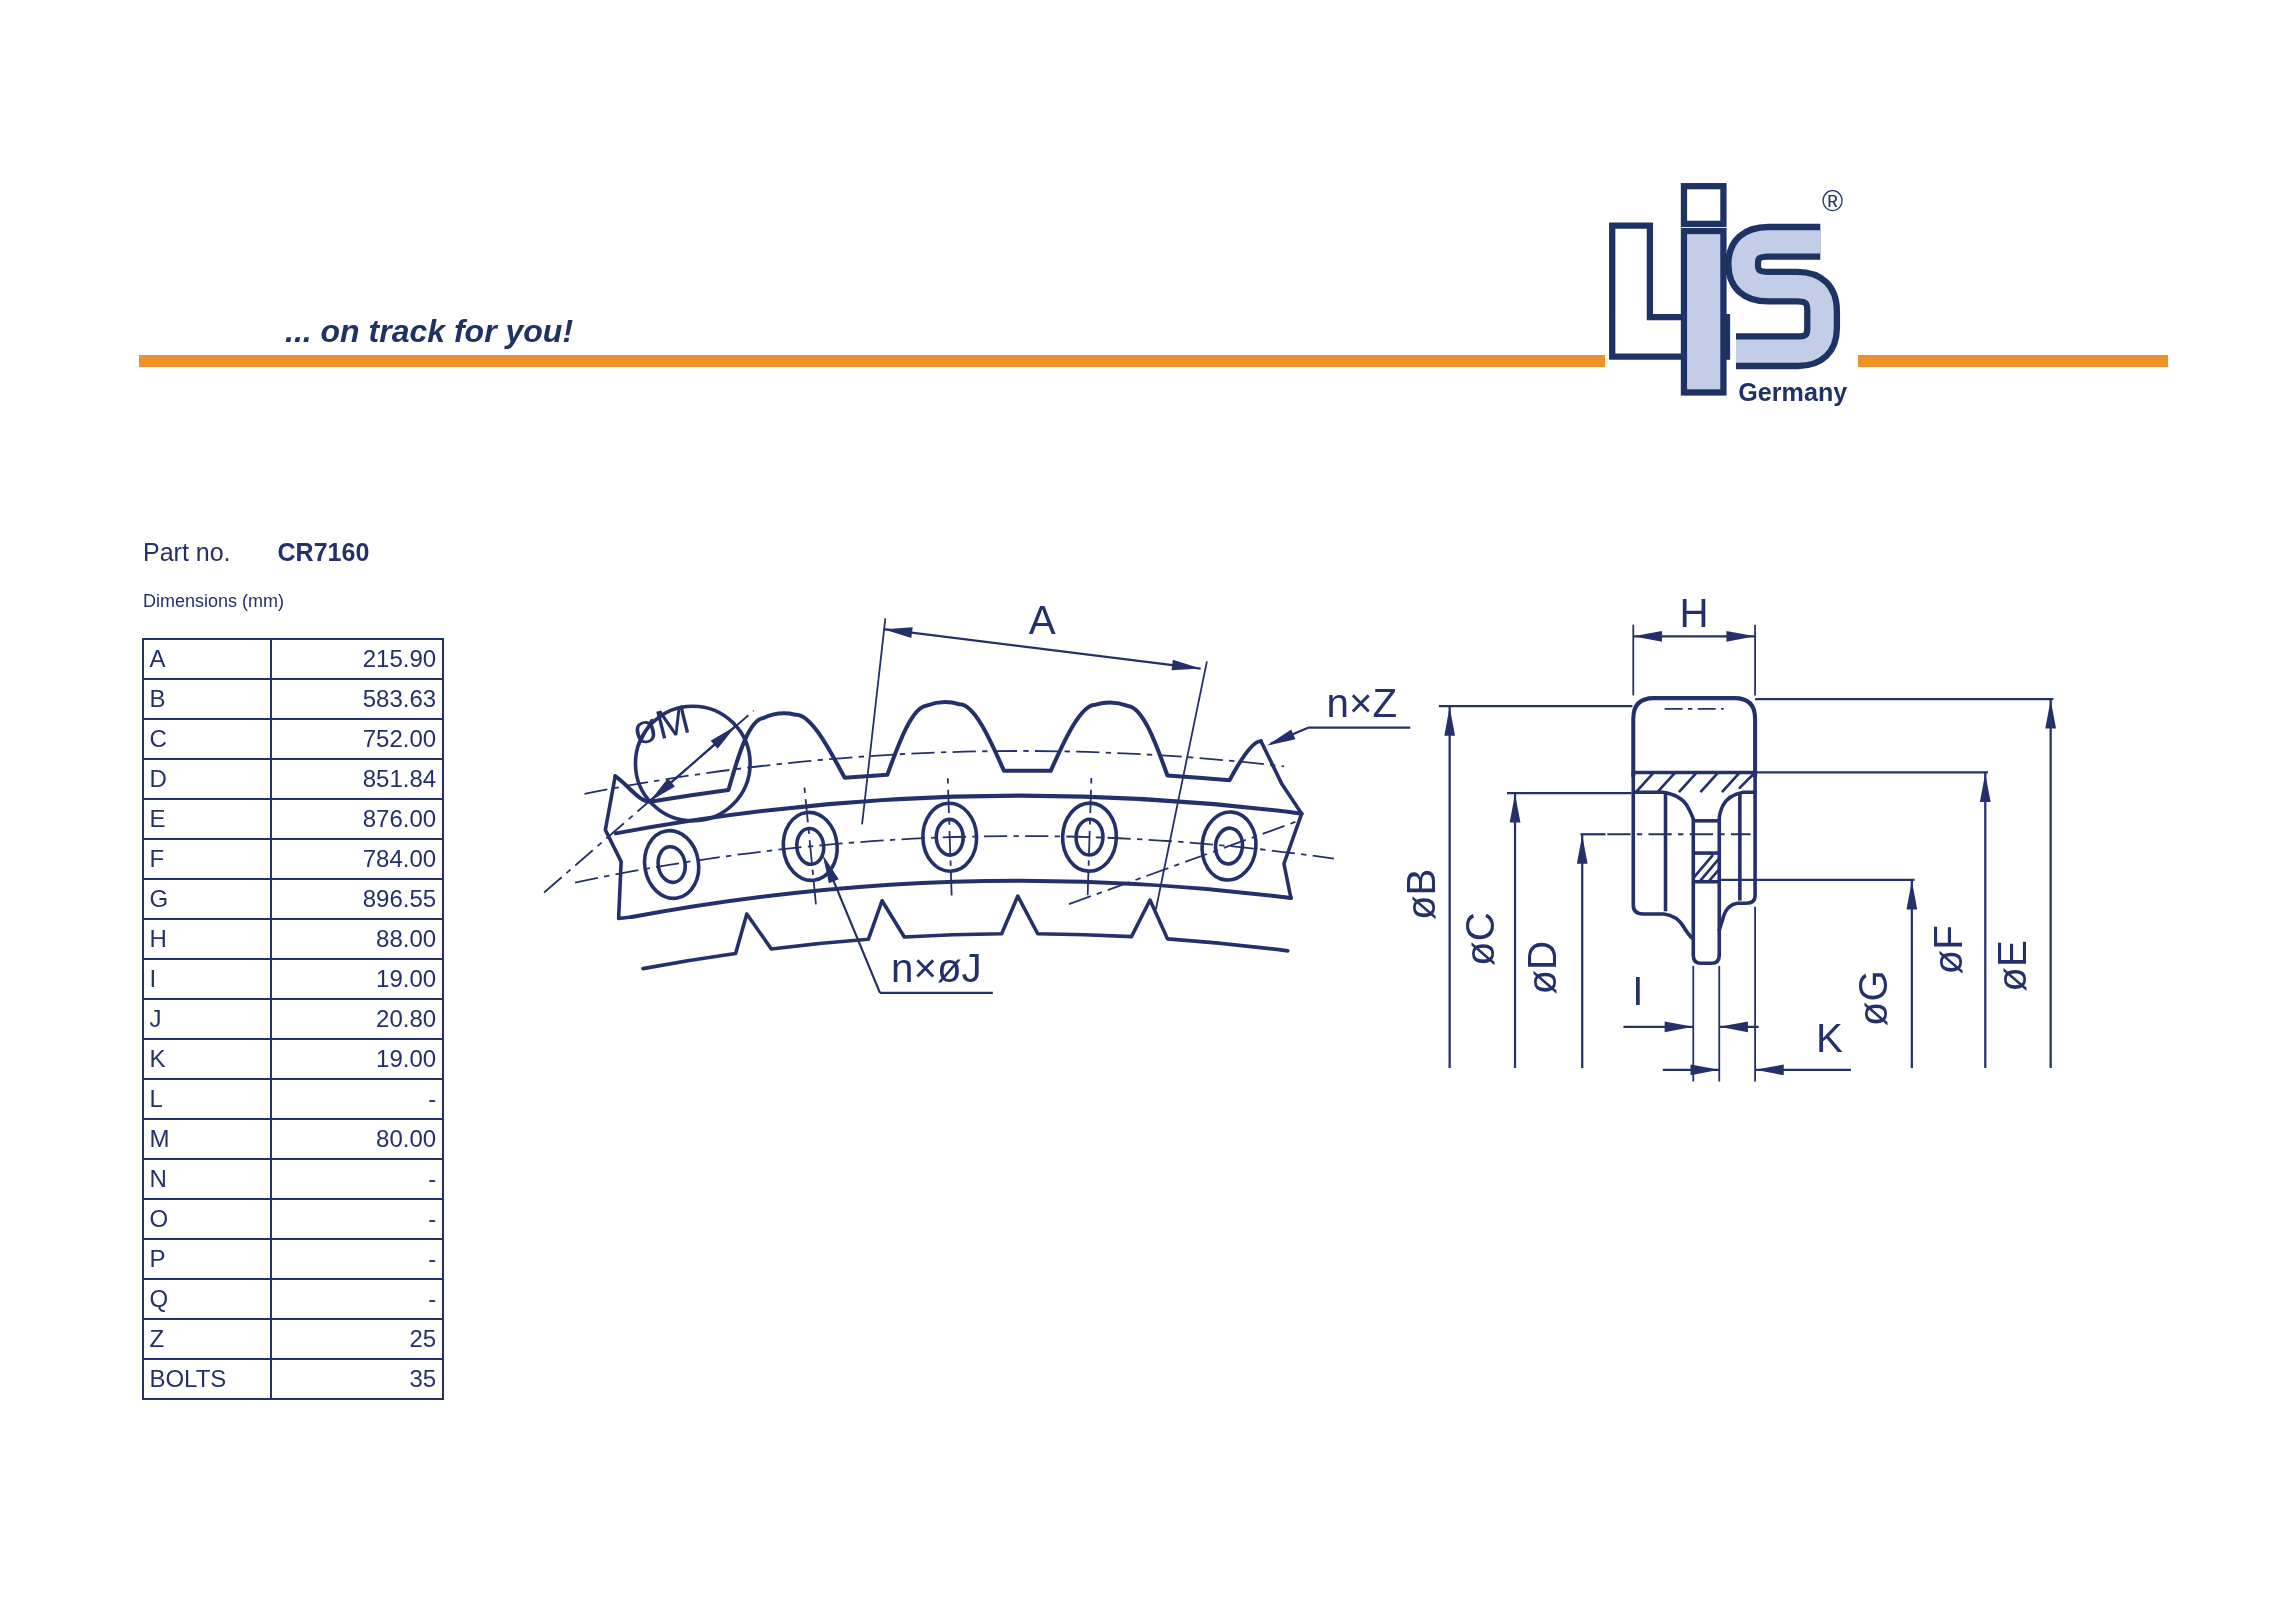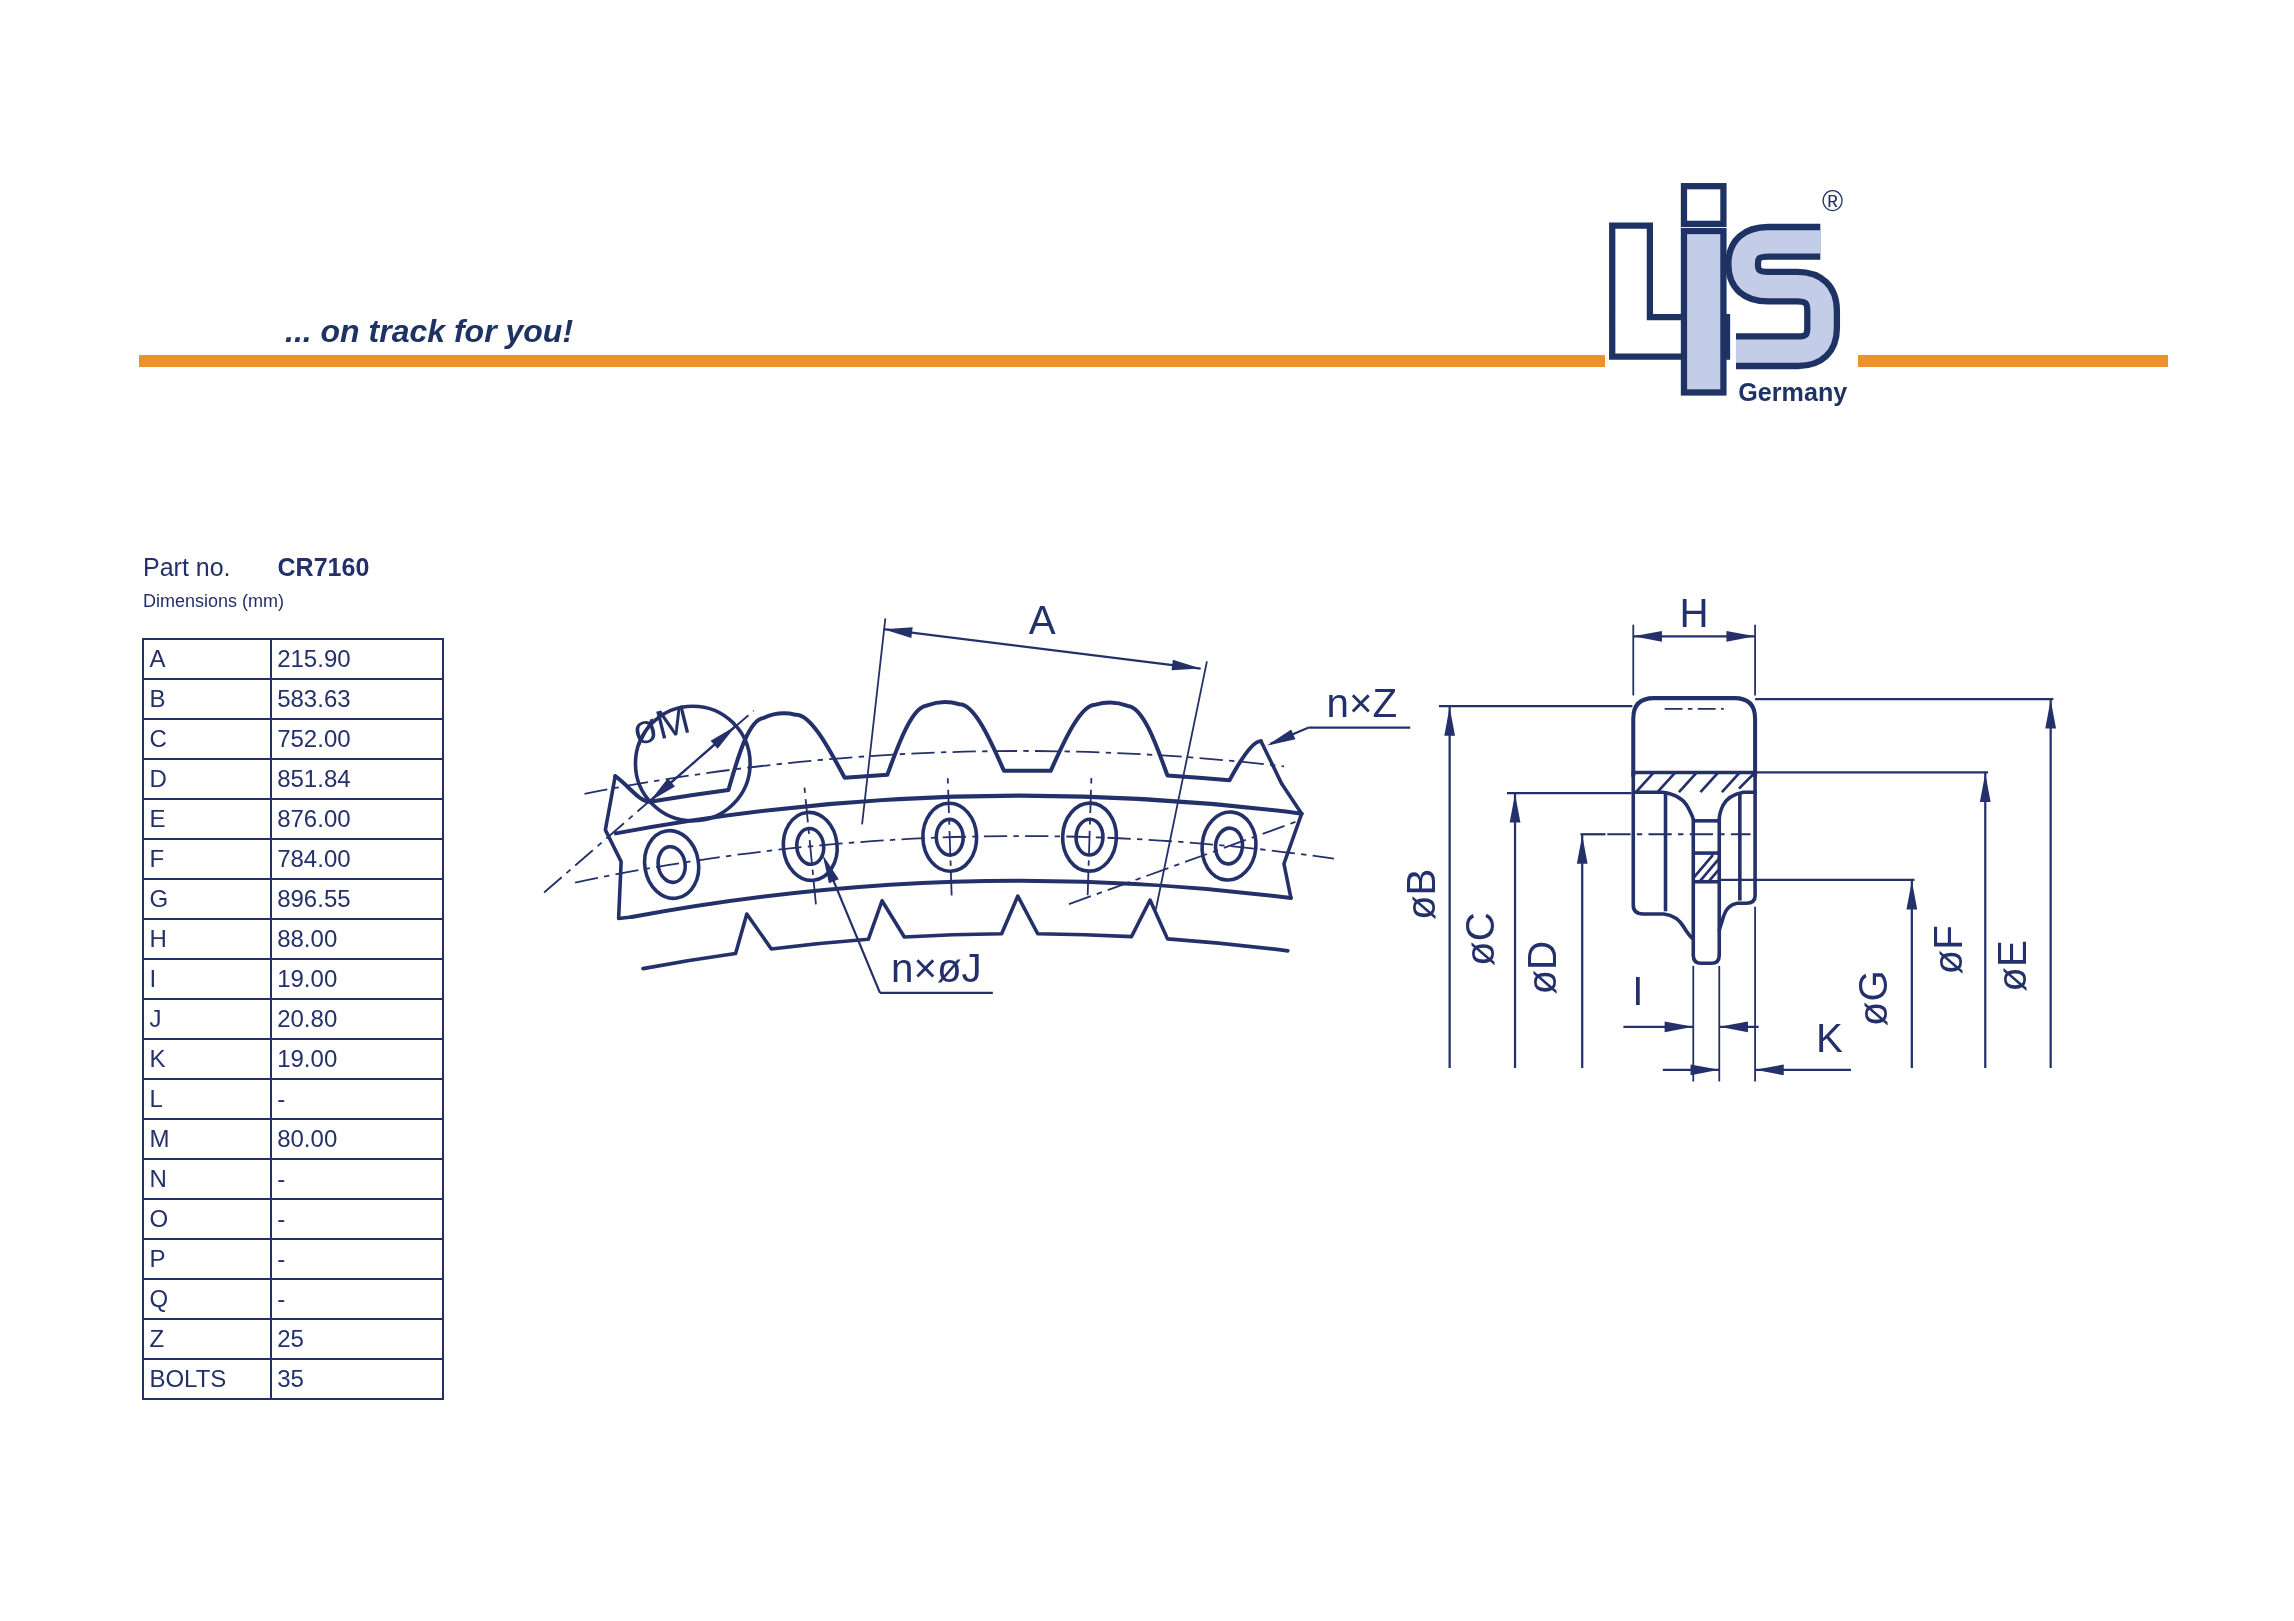--- a/index.html
+++ b/index.html
@@ -2,28 +2,28 @@
 <html style="font-size:14.3px"><head>
 <meta charset="utf-8">
 <style>
   html,body{margin:0;padding:0;background:#ffffff;}
   .page{position:relative;width:2294px;height:1621px;background:#fff;overflow:hidden;
         font-family:"Liberation Sans",sans-serif;color:#243069;}
   .tagline{position:absolute;left:285px;top:313px;width:439px;text-align:left;
            font-size:32px;font-weight:bold;font-style:italic;color:#1e3264;white-space:nowrap;}
   .rule{position:absolute;left:139px;top:355px;width:2029px;height:11.6px;background:#ee9128;z-index:1;}
   .logo{position:absolute;left:1605px;top:179px;width:253px;height:235px;background:#fff;z-index:2;}
-  .partline{position:absolute;left:143px;top:553px;font-size:25px;}
+  .partline{position:absolute;left:143px;top:538px;font-size:25px;}
   .partline .pv{font-weight:bold;margin-left:47px;}
   .dimtitle{position:absolute;left:143px;top:591px;font-size:18px;}
   table.dims{position:absolute;left:142px;top:638px;border-collapse:collapse;table-layout:fixed;z-index:1;}
   table.dims td{border:2.7px solid #243069;height:38px;font-size:24px;color:#243069;
                 padding:0 5.4px;background:#fff;}
   td.k{width:115px;text-align:left;}
-  td.v{width:159px;}
+  td.v{width:159px;text-align:right;}
   svg.drawing{position:absolute;left:502px;top:484px;width:1666px;height:645px;overflow:visible;z-index:0;}
   .dt{font-size:45px;fill:#243069;font-family:"Liberation Sans",sans-serif;}
   .lfill{fill:#ffffff;stroke:#1e3264;stroke-width:7;}
   .bfill{fill:#c3cde8;stroke:#1e3264;stroke-width:7;}
   .sback{fill:none;stroke:#1e3264;stroke-width:40;}
   .sfront{fill:none;stroke:#c3cde8;stroke-width:26;}
   .gtx{font-size:28px;font-weight:bold;fill:#1e3264;font-family:"Liberation Sans",sans-serif;}
   .rtx{font-size:32px;fill:#1e3264;font-family:"Liberation Sans",sans-serif;}
 </style>
 </head>

